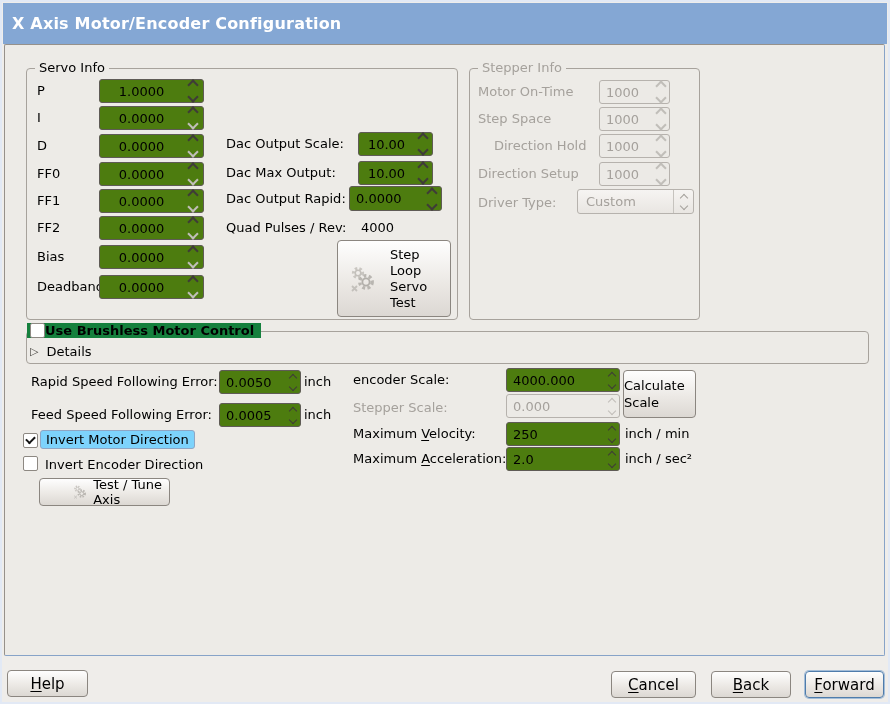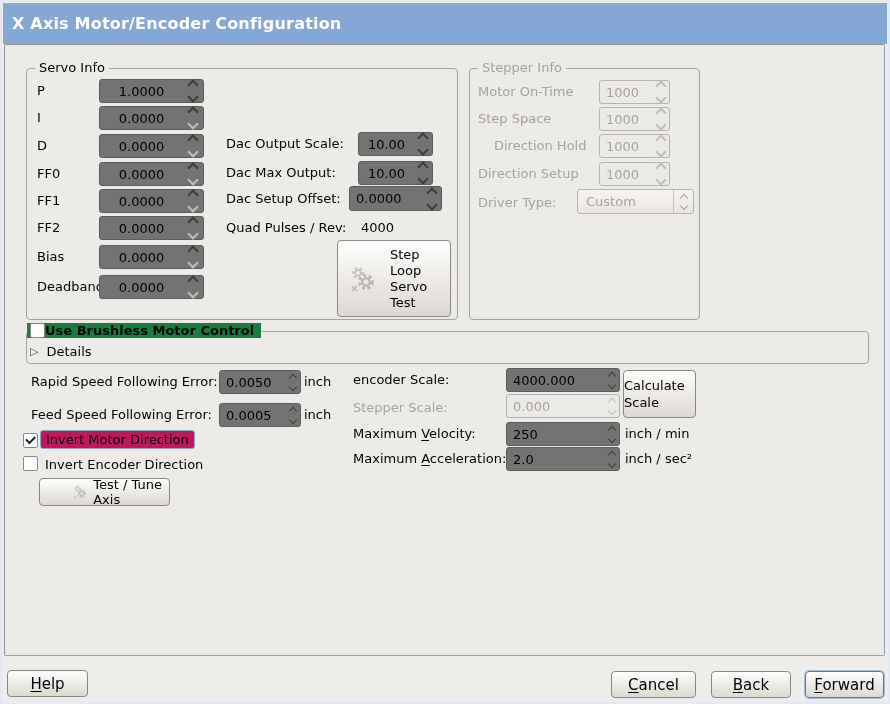--- a/index.html
+++ b/index.html
@@ -11,21 +11,21 @@
   .titlebar .t{margin-left:9px;font-size:16px;font-weight:bold;color:#ffffff;letter-spacing:.2px;}
   .panel{position:absolute;left:4px;top:44px;width:879px;height:610px;background:#edebe7;
     border-top:1px solid #96918b;border-left:1px solid #96918b;
     border-right:1px solid #87a3c8;border-bottom:1px solid #87a3c8;border-radius:2px;}
   .frame{position:absolute;border:1px solid #a7a29c;border-radius:4px;}
   .flabel{position:absolute;top:-9px;left:8px;background:#edebe7;padding:0 4px;white-space:nowrap;}
   .lbl{position:absolute;white-space:nowrap;line-height:16px;}
   .grey{color:#a5a19c;}
   .bold{font-weight:bold;}
   
-  .spin{position:absolute;background:#737373;border:1px solid #5f5b56;border-radius:3px;
+  .spin{position:absolute;background:#4d7c0f;border:1px solid #5f5b56;border-radius:3px;
     display:flex;align-items:stretch;box-sizing:border-box;}
   .spin input{flex:1;min-width:0;border:0;outline:0;background:transparent;margin:0;
     font:13px "DejaVu Sans","Liberation Sans",sans-serif;color:#000;padding:0 0 0 6px;}
   .spin.center input{text-align:center;padding:0;}
   .spin.dis{background:#eceae6;border-color:#b6b2ad;}
   .spin.dis input{color:#a5a19c;}
   .arr{width:20px;display:flex;flex-direction:column;align-items:center;justify-content:center;gap:4px;}
   .spin.small .arr{width:14px;gap:3px;}
   .ch{display:block;width:6px;height:6px;border-left:2px solid #3f3c38;border-top:2px solid #3f3c38;}
   .spin.small .ch{width:5px;height:5px;border-width:1.5px;}
@@ -36,21 +36,21 @@
   .btn{position:absolute;background:linear-gradient(#fefefe,#ece9e5 55%,#dcd8d3);
     border:1px solid #8b8680;border-radius:4px;box-sizing:border-box;
     display:flex;align-items:center;justify-content:center;color:#000;}
   .btn.focus{border-color:#4f7cab;box-shadow:0 0 0 1px #a3bdd8;}
   .mn{text-decoration:underline;text-underline-offset:2px;}
   
   .cb{position:absolute;width:13px;height:13px;background:#fff;border:1px solid #8d8882;
     border-radius:2px;box-sizing:content-box;}
   .cb.checked::after{content:"";position:absolute;left:2px;top:2px;width:7px;height:4px;
     border-left:2px solid #141414;border-bottom:2px solid #141414;transform:rotate(-45deg);}
-  .hl{position:absolute;background:#be185d;border:1px solid #8fa6c4;border-radius:3px;
+  .hl{position:absolute;background:#7dd3fc;border:1px solid #8fa6c4;border-radius:3px;
     padding:1px 5px;white-space:nowrap;}
   .combo{position:absolute;background:linear-gradient(#f6f4f2,#e9e6e2);border:1px solid #b6b2ad;
     border-radius:3px;display:flex;align-items:center;box-sizing:border-box;}
   .combo .cval{flex:1;padding-left:8px;color:#a5a19c;}
   .combo .carr{width:19px;align-self:stretch;border-left:1px solid #c6c3be;
     display:flex;flex-direction:column;align-items:center;justify-content:center;gap:2px;}
   .combo .ch{width:5px;height:5px;border-width:1.5px;border-color:#a5a19c;}
   .tri{font-size:11px;color:#3c3935;}
   .footer-btn{font-size:15px;}
 </style>
@@ -152,21 +152,21 @@
 
     <span class="lbl" style="left:221px;top:120px;">Dac Max Output:</span>
     <div class="spin center" style="left:353px;top:116px;width:75px;height:24px;">
       <input value="10.00" style="">
       <span class="arr" style="width:18px">
           <i class="ch up"></i>
           <i class="ch down"></i>
         </span>
     </div>
 
-    <span class="lbl" style="left:221px;top:146px;">Dac Setup Offset:</span>
+    <span class="lbl" style="left:221px;top:146px;">Dac Output Rapid:</span>
     <div class="spin" style="left:344px;top:141px;width:93px;height:25px;">
       <input value="0.0000" style="">
       <span class="arr" style="width:18px">
           <i class="ch up"></i>
           <i class="ch down"></i>
         </span>
     </div>
 
     <span class="lbl" style="left:221px;top:175px;">Quad Pulses / Rev:</span>
     <span class="lbl" style="left:356px;top:175px;">4000</span>

